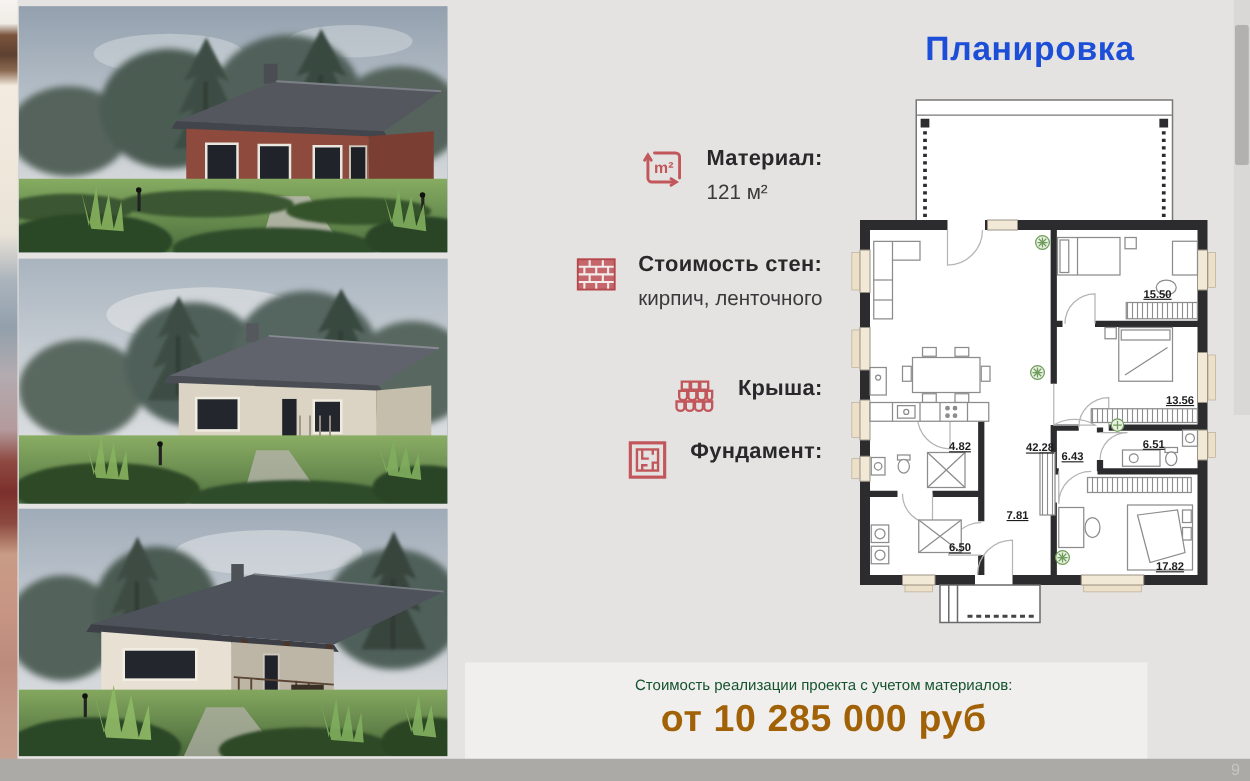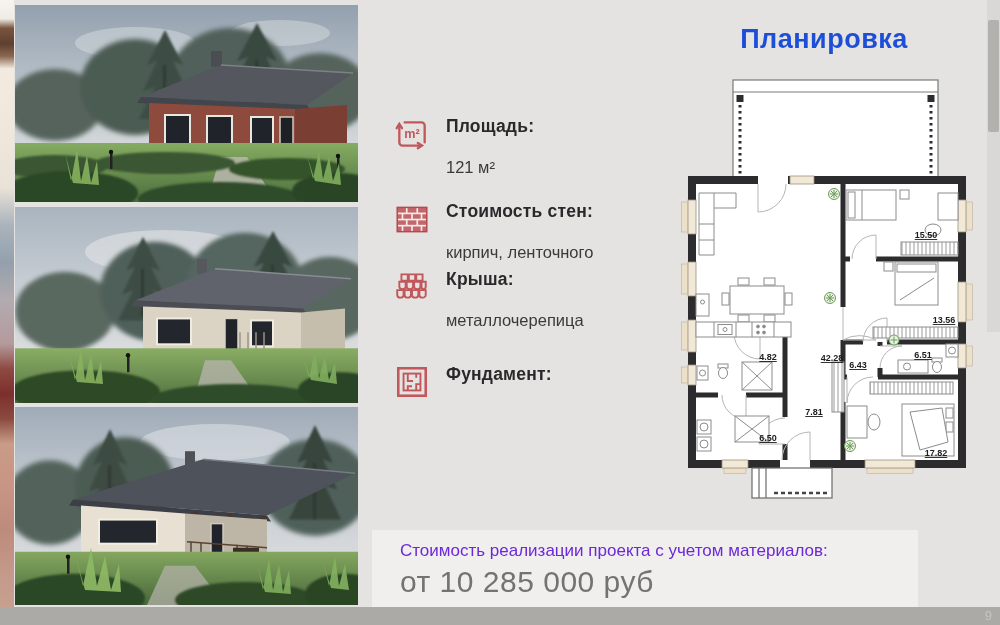--- a/index.html
+++ b/index.html
@@ -1,47 +1,47 @@
 <!DOCTYPE html>
 <html><head>
 <meta charset="utf-8">
 <style>
   html,body{margin:0;padding:0;background:#888;}
   .stage{position:relative;width:1000px;height:625px;background:#e4e3e1;overflow:hidden;
          font-family:"Liberation Sans",sans-serif;}
-  .abs{position:absolute;}
+  .abs{position:absolute;text-align:center;}
 
   
   .side-strip{left:0;top:0;width:14px;height:625px;
     background:linear-gradient(180deg,
       #f6f4f0 0%,#efece6 3%,#7a553d 4.5%,#5e4030 7%,#8a6850 9%,
       #f3ebdf 11%,#efe7da 22%,#e9e2d7 30%,#aab3bc 36%,#93a0ac 42%,
       #b3abb0 48%,#b49a9c 55%,#8e4a42 59%,#7c2f2c 63%,#8c4a3f 67%,
       #c89c86 71%,#c89584 78%,#bd8b7c 85%,#c49a8b 92%,#caa392 100%);}
 
   .house-card{left:15px;width:343px;overflow:hidden;background:#9aa5ae;}
   .house-card svg{display:block;width:100%;height:100%;filter:blur(.4px);}
   #house1{top:5px;height:197px;}
   #house2{top:207px;height:196px;}
   #house3{top:407px;height:198px;}
 
-  .spec-item{position:absolute;left:393px;width:265px;display:flex;gap:15px;align-items:flex-start;}
+  .spec-item{position:absolute;left:393px;width:265px;display:flex;gap:15px;align-items:flex-start;justify-content:flex-end;}
   .spec-icon{flex:0 0 38px;width:38px;height:38px;}
   .spec-text{padding-top:1px;}
   .spec-label{font-size:17.5px;font-weight:700;color:#29292b;letter-spacing:.2px;}
-  .spec-value{font-size:16.5px;color:#3a3a3c;margin-top:20px;line-height:1.3;white-space:pre-line;}
+  .spec-value{font-size:16.5px;color:#3a3a3c;margin-top:7px;line-height:1.3;white-space:pre-line;}
 
   .plan-title{left:684px;top:24px;width:280px;text-align:center;font-size:27px;
               font-weight:600;color:#1d4ed8;letter-spacing:.5px;}
   .plan-wrap{left:680px;top:72px;width:300px;height:470px;}
   .plan-wrap svg{width:100%;height:100%;display:block;}
 
   .price-banner{left:372px;top:530px;width:546px;height:78px;background:#f0efed;}
-  .price-label{margin:11px 0 0 28px;font-size:17px;color:#6d28d9;}
-  .price-value{margin:4px 0 0 28px;font-size:30px;font-weight:400;color:#737373;letter-spacing:.5px;}
+  .price-label{margin:11px 0 0 28px;font-size:12px;color:#14532d;}
+  .price-value{margin:4px 0 0 28px;font-size:30px;font-weight:700;color:#a16207;letter-spacing:.5px;}
 
   .footer-bar{left:0;top:607px;width:1000px;height:18px;background:#abaaa7;}
   .page-number{position:absolute;right:8px;top:1px;font-size:13px;color:#c6c5c2;}
 
   .scroll-track{left:987px;top:0;width:13px;height:332px;background:#d9d8d6;}
   .scroll-thumb{left:988px;top:20px;width:11px;height:112px;background:#b2b1ae;border-radius:2px;}
 </style>
 </head>
 <body>
 
@@ -245,21 +245,21 @@
     <svg class="spec-icon" viewBox="0 0 36 36">
       <g fill="none" stroke="#c2575b" stroke-width="2.2" stroke-linecap="round">
         <path d="M6,10 v16 a3,3 0 0 0 3,3 h16"></path>
         <path d="M30,26 v-16 a3,3 0 0 0 -3,-3 h-16"></path>
         <path d="M3.5,12.5 L6,8.5 L8.5,12.5"></path>
         <path d="M23.5,26.5 L27.5,29 L23.5,31.5"></path>
       </g>
       <text x="18" y="22" text-anchor="middle" font-size="12" font-weight="bold" fill="#c2575b" font-family="Liberation Sans, sans-serif">m²</text>
     </svg>
     <div class="spec-text">
-      <div class="spec-label">Площадь:</div>
+      <div class="spec-label">Материал:</div>
       <div class="spec-value">121 м²</div>
     </div>
   </div>
 
   <div class="spec-item" style="top:200px">
     <svg class="spec-icon" viewBox="0 0 36 36">
       <rect x="4" y="7" width="28" height="23" fill="#c4666a"></rect>
       <g stroke="#f3eceb" stroke-width="1.6">
         <line x1="4" y1="12.7" x2="32" y2="12.7"></line>
           <line x1="4" y1="18.5" x2="32" y2="18.5"></line>
@@ -276,35 +276,34 @@
           <line x1="27" y1="24.3" x2="27" y2="30"></line>
       </g>
       <rect x="4" y="7" width="28" height="23" fill="none" stroke="#b5484d" stroke-width="1.4"></rect>
     </svg>
     <div class="spec-text">
       <div class="spec-label">Стоимость стен:</div>
       <div class="spec-value">кирпич, ленточного</div>
     </div>
   </div>
 
-  <div class="spec-item" style="top:268px">
+  <div class="spec-item" style="top:299px">
     <svg class="spec-icon" viewBox="0 0 36 36">
       <g fill="none" stroke="#c2575b" stroke-width="1.8">
         <path d="M8,6 h6 v6 h-6 z M15,6 h6 v6 h-6 z M22,6 h6 v6 h-6 z"></path>
         <path d="M6,13 h6 v4.5 a3,2.6 0 0 1 -6,0 z M13,13 h6 v4.5 a3,2.6 0 0 1 -6,0 z M20,13 h6 v4.5 a3,2.6 0 0 1 -6,0 z M27,13 h4 v4.5 a2,2.6 0 0 1 -4,0 z"></path>
         <path d="M4,21 h6 v4.5 a3,2.6 0 0 1 -6,0 z M11,21 h6 v4.5 a3,2.6 0 0 1 -6,0 z M18,21 h6 v4.5 a3,2.6 0 0 1 -6,0 z M25,21 h6 v4.5 a3,2.6 0 0 1 -6,0 z"></path>
       </g>
     </svg>
     <div class="spec-text">
       <div class="spec-label">Крыша:</div>
-      <div class="spec-value">металлочерепица</div>
     </div>
   </div>
 
-  <div class="spec-item" style="top:363px">
+  <div class="spec-item" style="top:349px">
     <svg class="spec-icon" viewBox="0 0 36 36">
       <g fill="none" stroke="#c2575b" stroke-width="2.4">
         <rect x="5" y="5" width="26" height="26"></rect>
         <rect x="10" y="10" width="16" height="16" stroke-width="1.8"></rect>
       </g>
       <g fill="none" stroke="#c2575b" stroke-width="1.8">
         <path d="M14,10 v7 h5"></path>
         <path d="M22,10 v4"></path>
         <path d="M14,26 v-4 h4"></path>
         <path d="M22,26 v-6 h4"></path>

